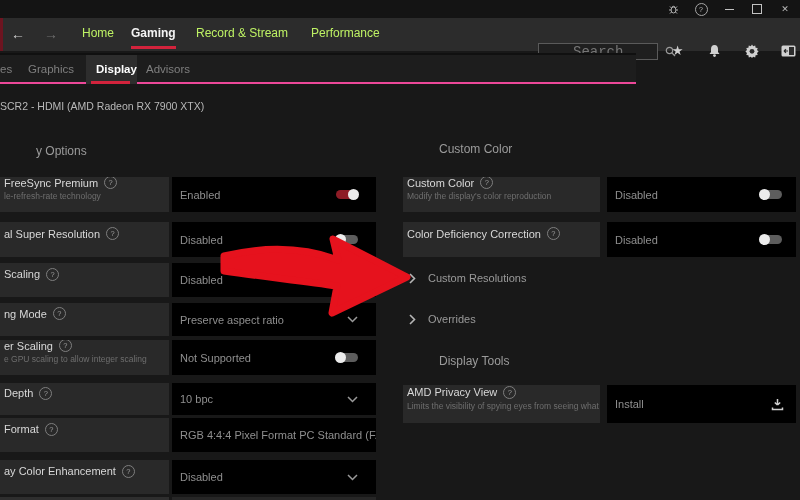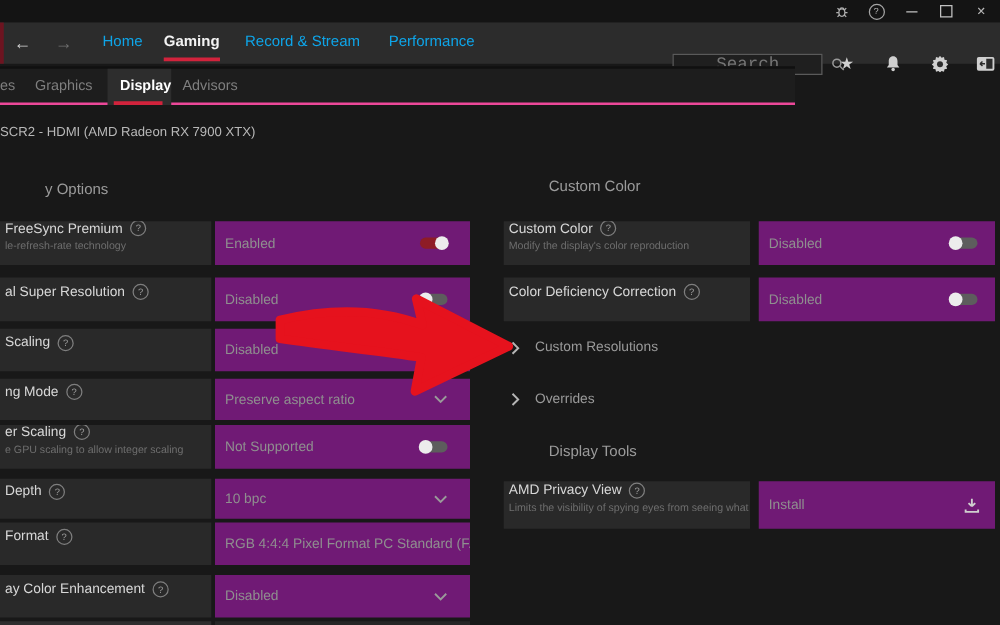--- a/index.html
+++ b/index.html
@@ -16,21 +16,21 @@
   .tb-min{width:9px;height:1px;background:#c2c2c2;}
   .tb-max{width:8px;height:8px;border:1px solid #c2c2c2;}
 
   
   .navbar{position:absolute;left:0;top:18px;width:800px;height:33px;background:#2c2c2c;}
   .nav-sliver{position:absolute;left:0;top:0;width:3px;height:33px;background:#6d1420;}
   .nav-arrow{position:absolute;top:6px;width:20px;height:20px;font-size:14px;display:flex;
              align-items:center;justify-content:center;cursor:pointer;}
   .nav-back{left:8px;color:#cfcfcf;}
   .nav-fwd{left:41px;color:#6f6f6f;}
-  .nav-item{position:absolute;top:8px;font-size:12px;color:#0ea5e9;cursor:pointer;white-space:nowrap;}
+  .nav-item{position:absolute;top:8px;font-size:12px;color:#bef264;cursor:pointer;white-space:nowrap;}
   .nav-item.active{color:#f4f4f4;font-weight:bold;}
   .nav-item.active::after{content:"";position:absolute;left:0;right:0;bottom:-9px;height:3px;background:#d2233c;}
   .searchbox{position:absolute;left:538px;top:25px;width:120px;height:17px;background:#1f1f1f;
              border:1px solid #5a5a5a;display:flex;align-items:center;box-sizing:border-box;padding:0 4px;}
   .searchbox input{flex:1;background:transparent;border:none;outline:none;color:#9a9a9a;
                    font-size:14px;font-family:Liberation Mono, monospace;width:90px;margin-left:28px;}
   .nav-icons{position:absolute;right:4px;top:25px;display:flex;gap:22px;align-items:center;}
   .nav-ico{width:15px;height:15px;display:flex;align-items:center;justify-content:center;
            color:#d0d0d0;font-size:13px;cursor:pointer;}
 
@@ -44,21 +44,21 @@
 
   
   .content{position:absolute;left:0;top:84px;width:652px;height:416px;background:#181818;}
   .display-info{position:absolute;left:0;top:16px;font-size:10.5px;color:#b8b8b8;white-space:nowrap;}
   .section-h{position:absolute;font-size:12px;color:#9b9b9b;white-space:nowrap;margin-left:36px;}
 
   
   .row{position:absolute;display:flex;}
   .row-label{background:#292929;box-sizing:border-box;padding:0 6px 12px 4px;
              display:flex;flex-direction:column;justify-content:center;overflow:hidden;}
-  .row-value{background:#701a75;box-sizing:border-box;display:flex;align-items:center;
+  .row-value{background:#000000;box-sizing:border-box;display:flex;align-items:center;
              justify-content:space-between;padding:0 18px 0 8px;overflow:hidden;}
   .lbl{display:flex;align-items:center;gap:6px;font-size:11px;color:#d8d8d8;white-space:nowrap;}
   .sub{font-size:8.5px;color:#6e6e6e;margin-top:2px;white-space:nowrap;}
   .val{font-size:11px;color:#8f8f8f;white-space:nowrap;}
   .help{width:11px;height:11px;min-width:11px;border:1px solid #7e7e7e;border-radius:50%;
         font-size:7.5px;color:#9d9d9d;display:flex;align-items:center;justify-content:center;cursor:pointer;}
 
   
   .lrow .row-label{width:169px;}
   .lrow .row-value{width:204px;margin-left:3px;}

